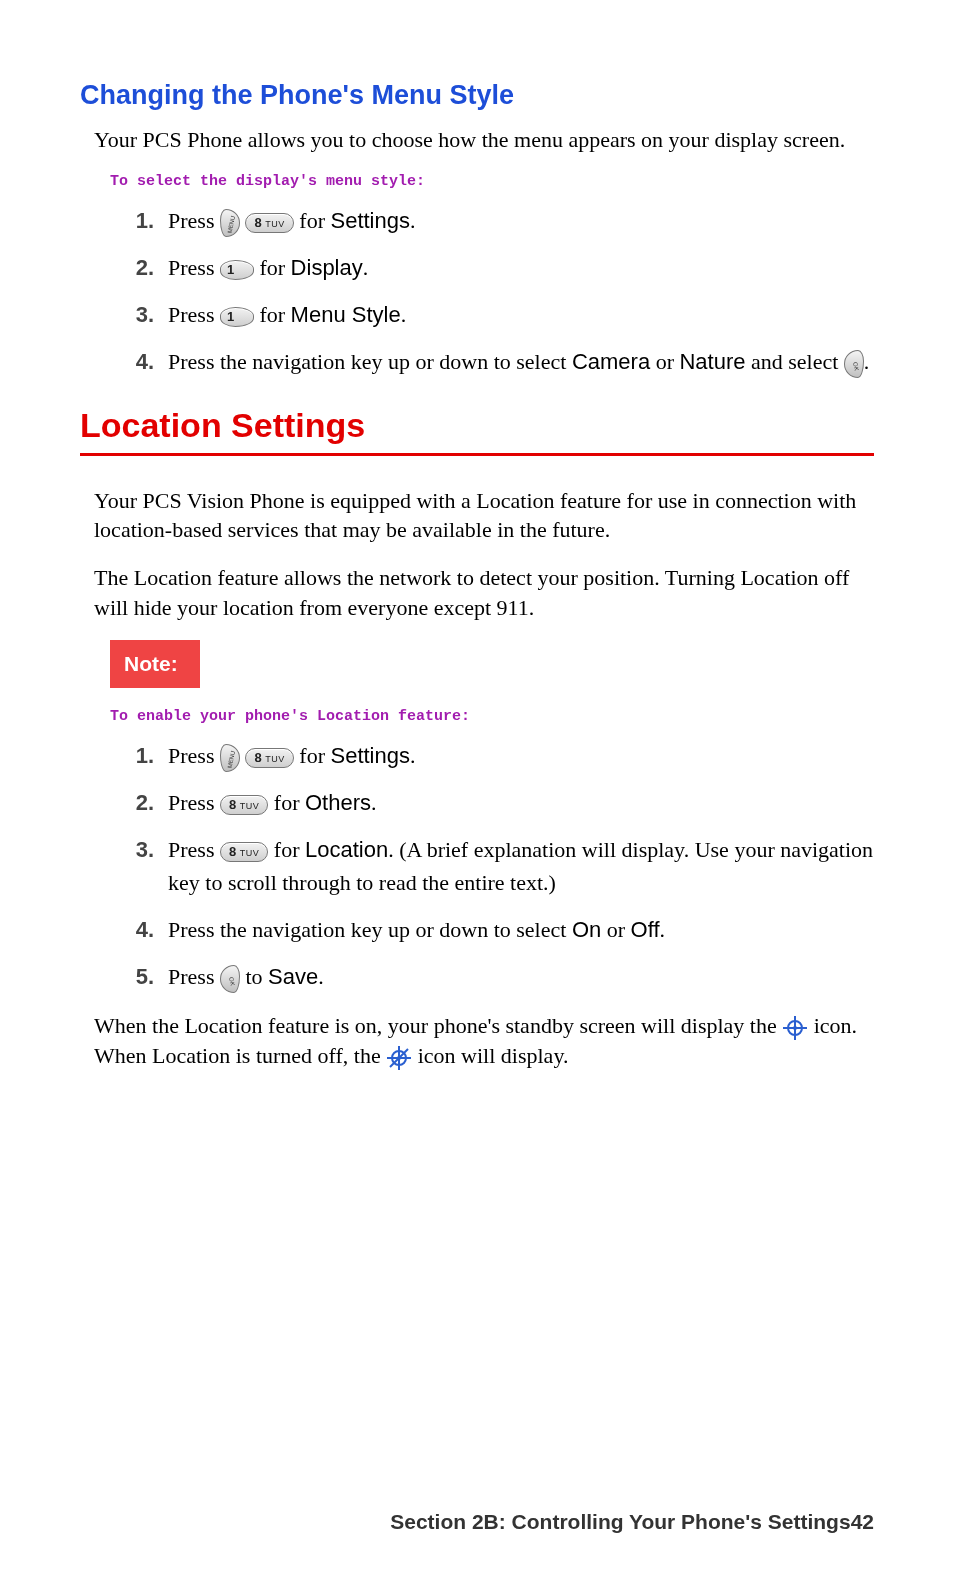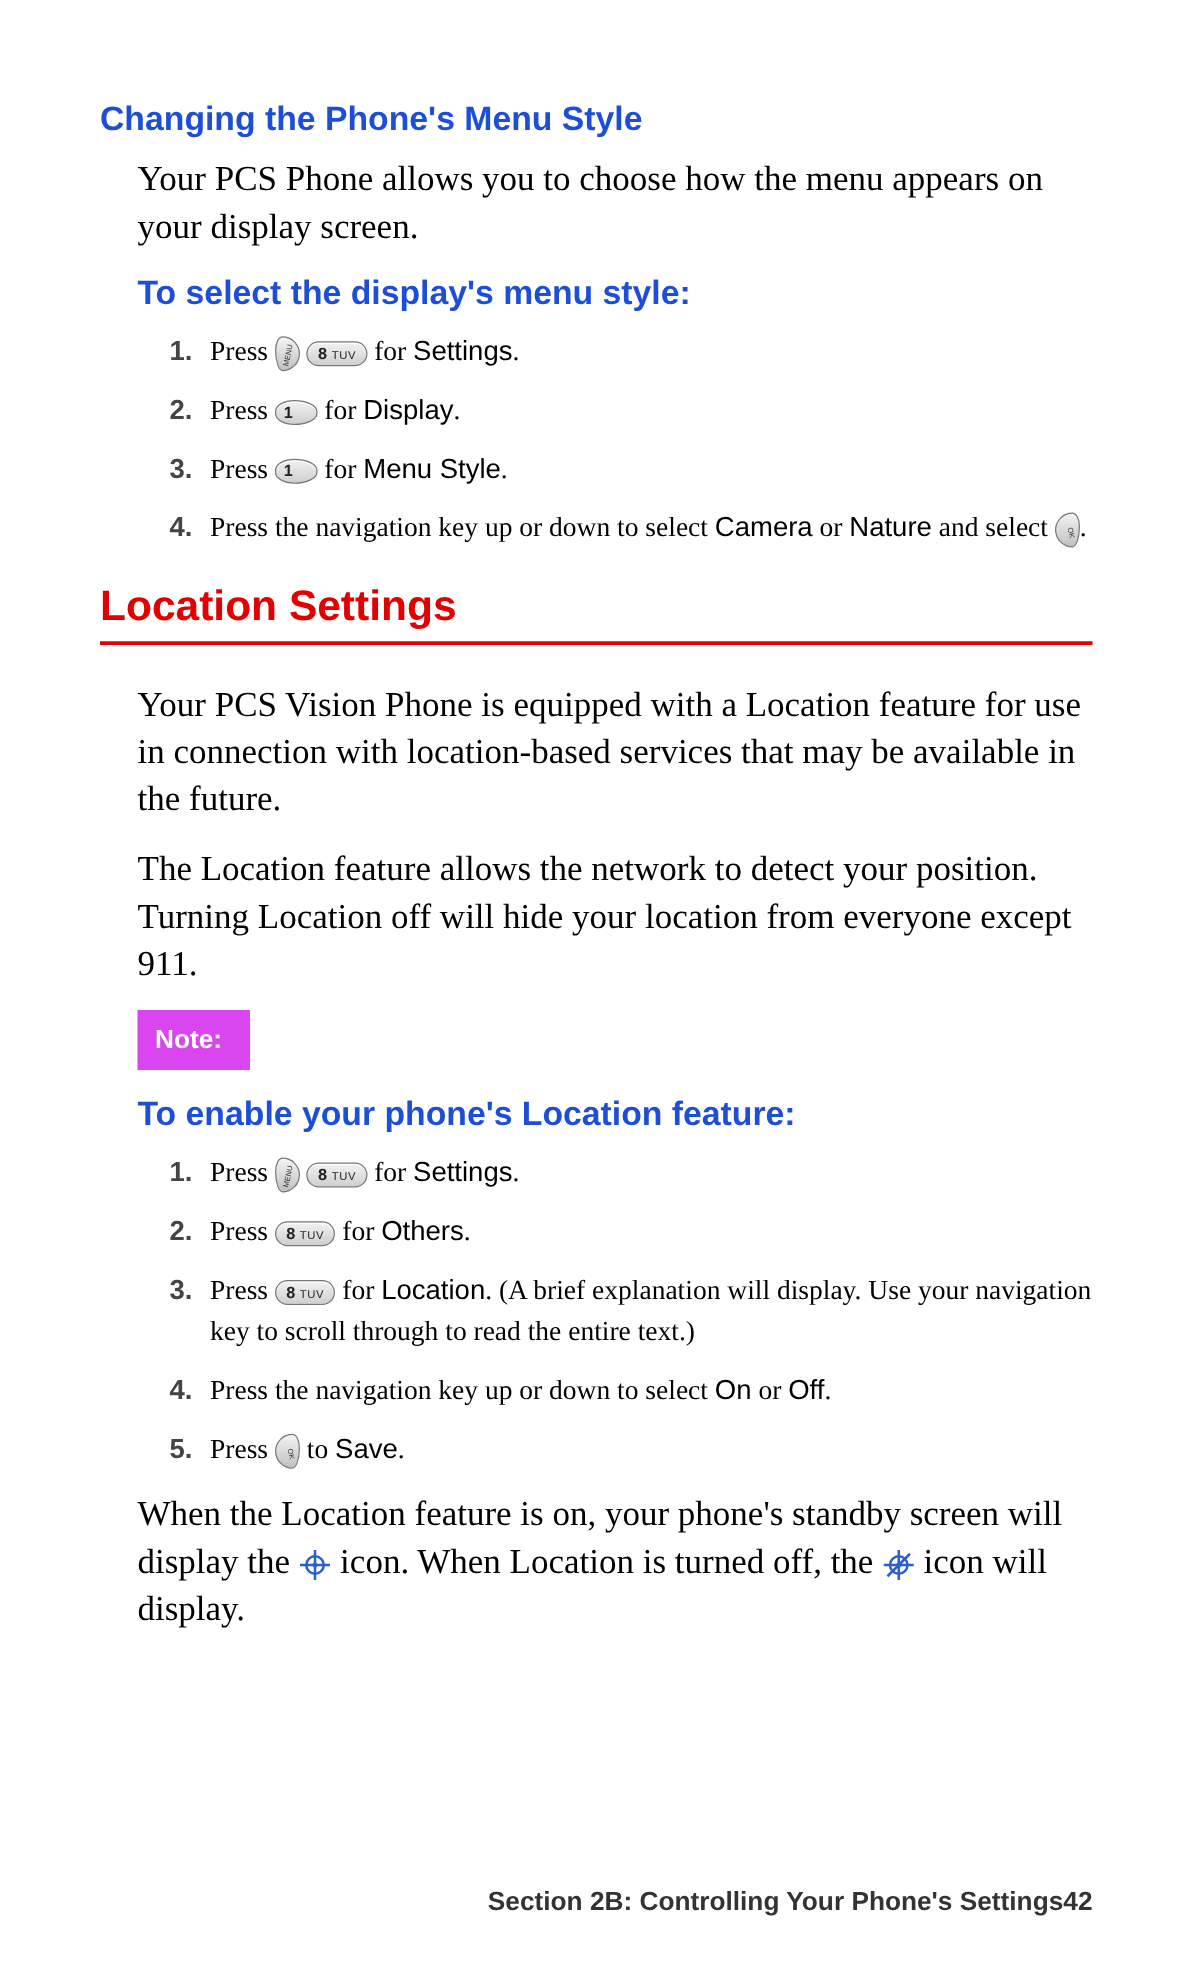--- a/index.html
+++ b/index.html
@@ -25,30 +25,30 @@
     font-weight: bold;
     font-size: 34px;
     margin: 28px 0 8px 0;
   }
   .rule {
     border: none;
     border-top: 3px solid #e20000;
     margin-bottom: 30px;
   }
   .body-text {
-    font-size: 28px;
+    font-size: 22px;
     line-height: 1.35;
-    margin: 0 0 18px 30px;
+    margin: 0 0 18px 14px;
   }
   .instr {
-    font-family: Liberation Sans, sans-serif;
-    font-weight: bold;
-    font-size: 27px;
+    font-family: Liberation Mono, monospace;
+    font-weight: bold;
+    font-size: 15px;
     margin: 0 0 14px 30px;
-    color: #1d4ed8;
+    color: #a21caf;
   }
   ol.steps {
     list-style: none;
     margin: 0 0 18px 30px;
     counter-reset: step;
   }
   ol.steps > li {
     counter-increment: step;
     font-size: 22px;
     line-height: 1.5;
@@ -66,21 +66,21 @@
     font-weight: bold;
     color: #444;
   }
   .b { font-family: Arial, Helvetica, sans-serif; font-weight: normal; }
   .note {
     display: flex;
     align-items: stretch;
     margin: 0 0 20px 30px;
   }
   .note-label {
-    background: #d946ef;
+    background: #ef4444;
     color: #fff;
     font-family: Arial, Helvetica, sans-serif;
     font-weight: bold;
     font-size: 21px;
     padding: 12px 14px;
     min-width: 90px;
   }
   .note-body {
     background: #e8e8e8;
     font-family: Arial, Helvetica, sans-serif;

